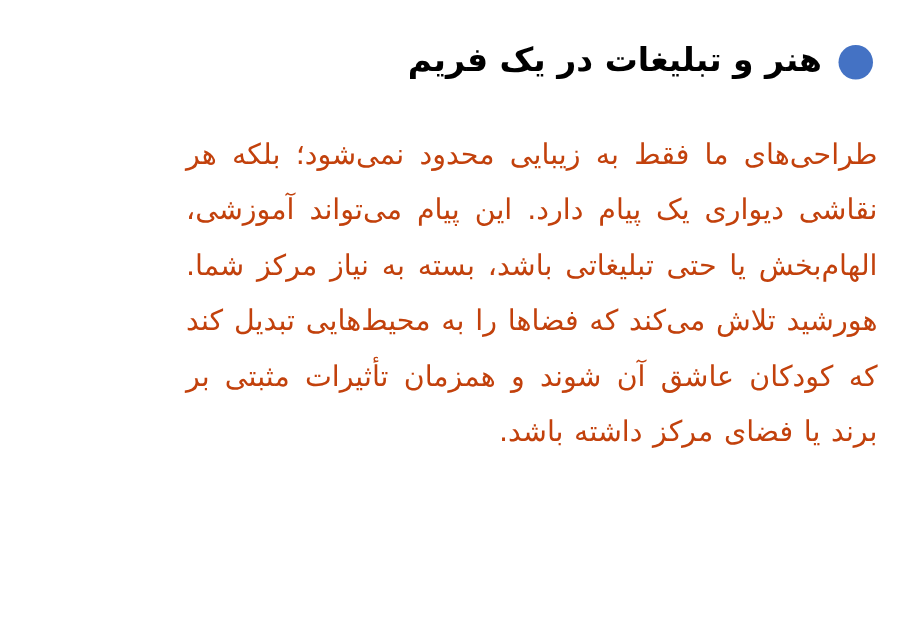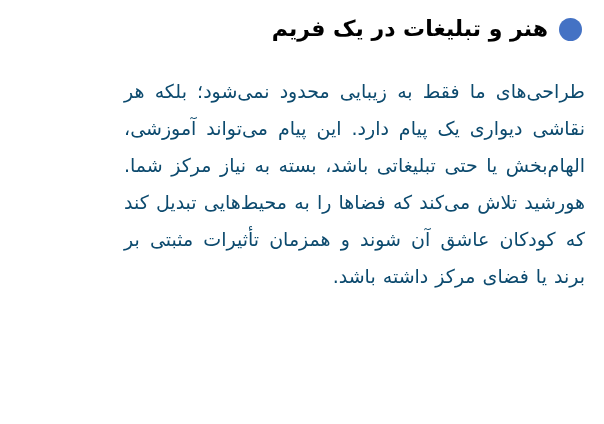--- a/index.html
+++ b/index.html
@@ -13,21 +13,21 @@
     width: 604px;
     height: 424px;
     overflow: hidden;
     direction: rtl;
   }
 
   .page {
     width: 497px;
     height: 424px;
     background: #ffffff;
-    padding-top: 15px;
+    padding-top: 27px;
   }
 
   .section-header {
     display: flex;
     flex-direction: row;     
     align-items: center;
     justify-content: flex-start;
     gap: 11px;
     padding: 0 22px 0 20px;
     direction: rtl;
@@ -63,15 +63,15 @@
 </head>
 <body style="background: rgb(255, 255, 255);">
 
 <div class="page">
 
   <div class="section-header">
     <span class="bullet" style="background: rgb(68, 114, 196);"></span>
     <h1 class="section-title" style="color: rgb(0, 0, 0);">هنر و تبلیغات در یک فریم</h1>
   </div>
 
-  <p class="body-text" style="color: #0c4a6e;">طراحی‌های ما فقط به زیبایی محدود نمی‌شود؛ بلکه هر نقاشی دیواری یک پیام دارد. این پیام می‌تواند آموزشی، الهام‌بخش یا حتی تبلیغاتی باشد، بسته به نیاز مرکز شما. هورشید تلاش می‌کند که فضاها را به محیط‌هایی تبدیل کند که کودکان عاشق آن شوند و همزمان تأثیرات مثبتی بر برند یا فضای مرکز داشته باشد.</p>
+  <p class="body-text" style="color: #c2410c;">طراحی‌های ما فقط به زیبایی محدود نمی‌شود؛ بلکه هر نقاشی دیواری یک پیام دارد. این پیام می‌تواند آموزشی، الهام‌بخش یا حتی تبلیغاتی باشد، بسته به نیاز مرکز شما. هورشید تلاش می‌کند که فضاها را به محیط‌هایی تبدیل کند که کودکان عاشق آن شوند و همزمان تأثیرات مثبتی بر برند یا فضای مرکز داشته باشد.</p>
 
 </div>
 
 </body></html>

